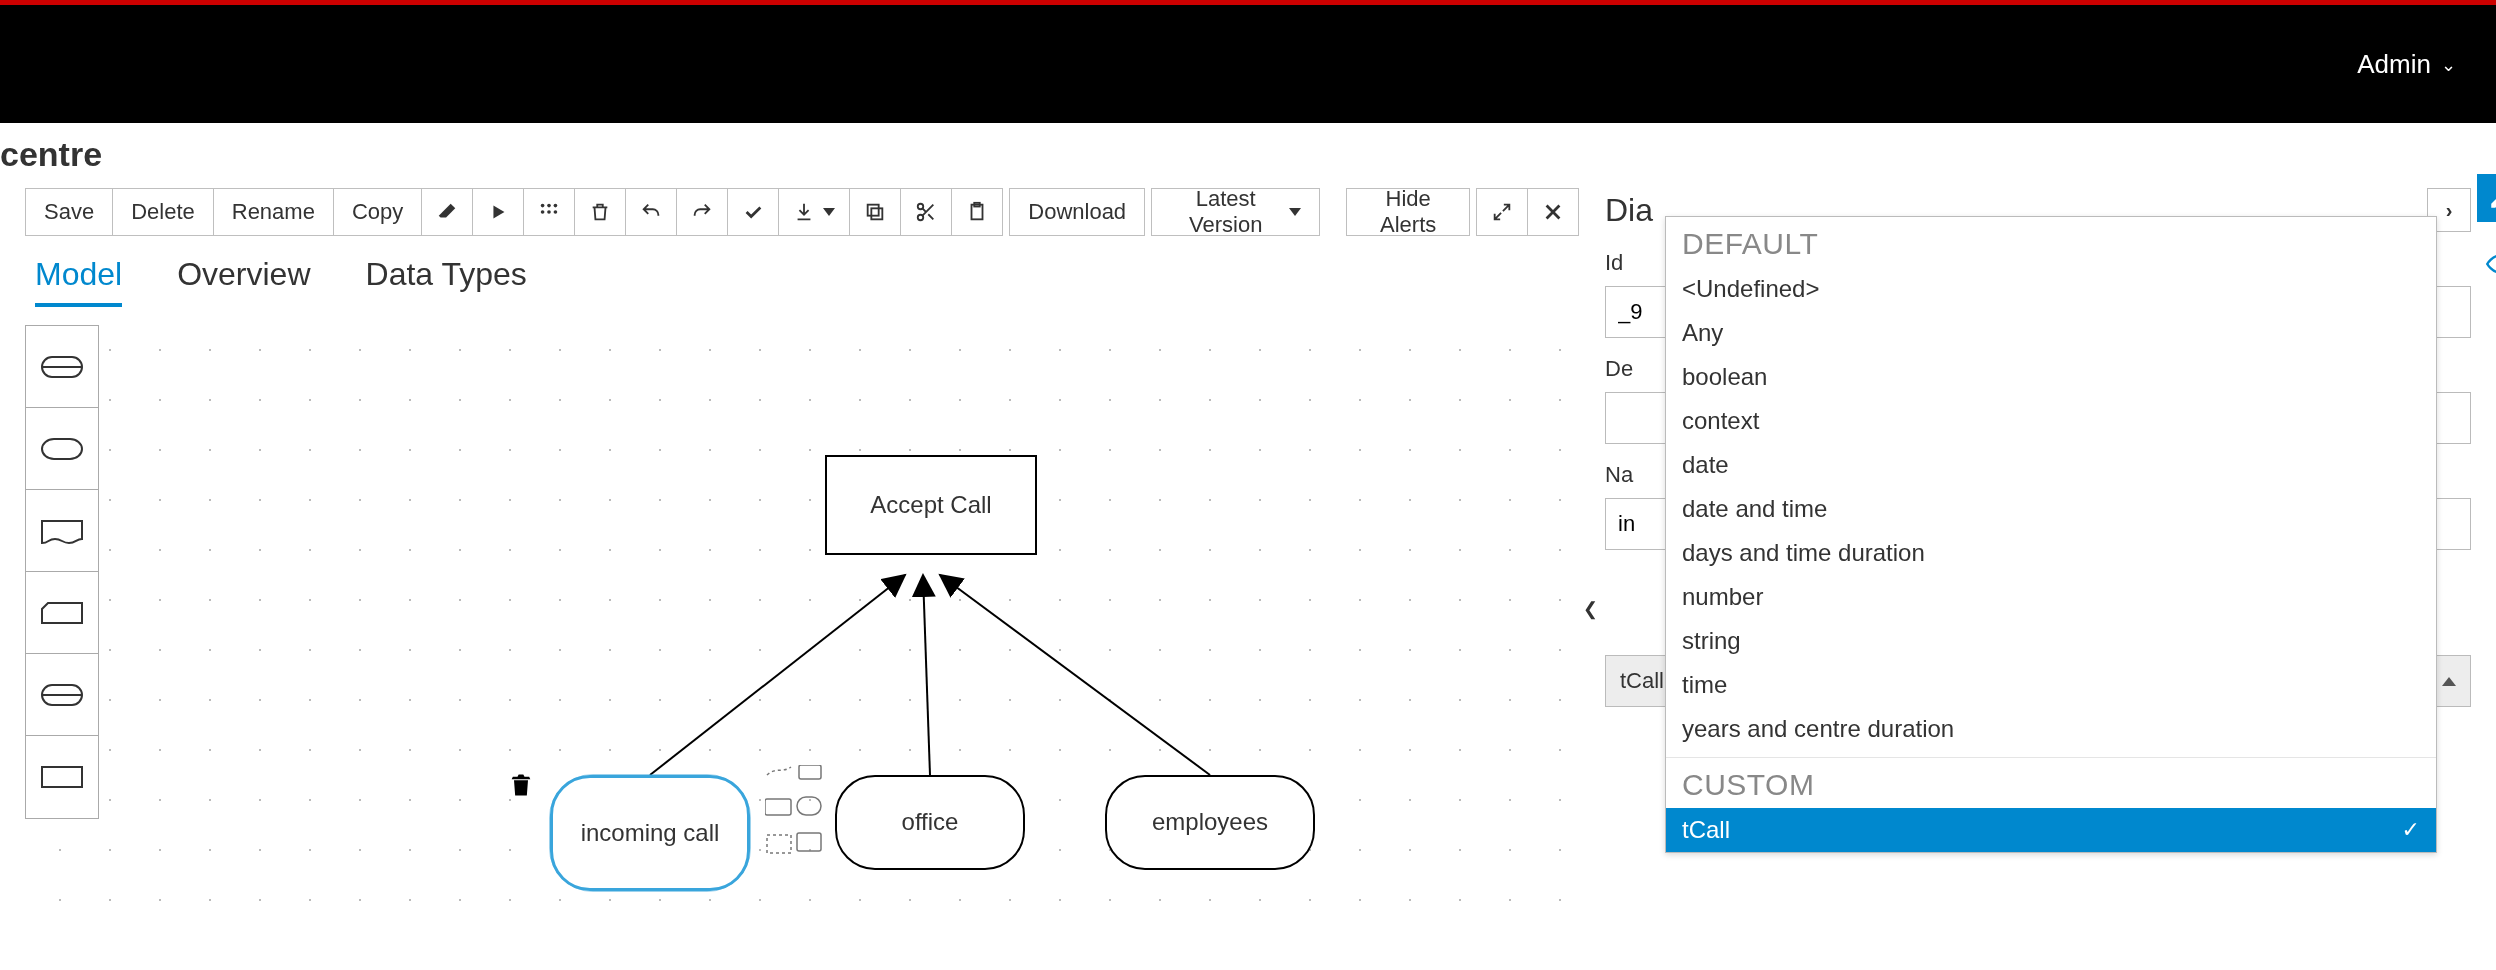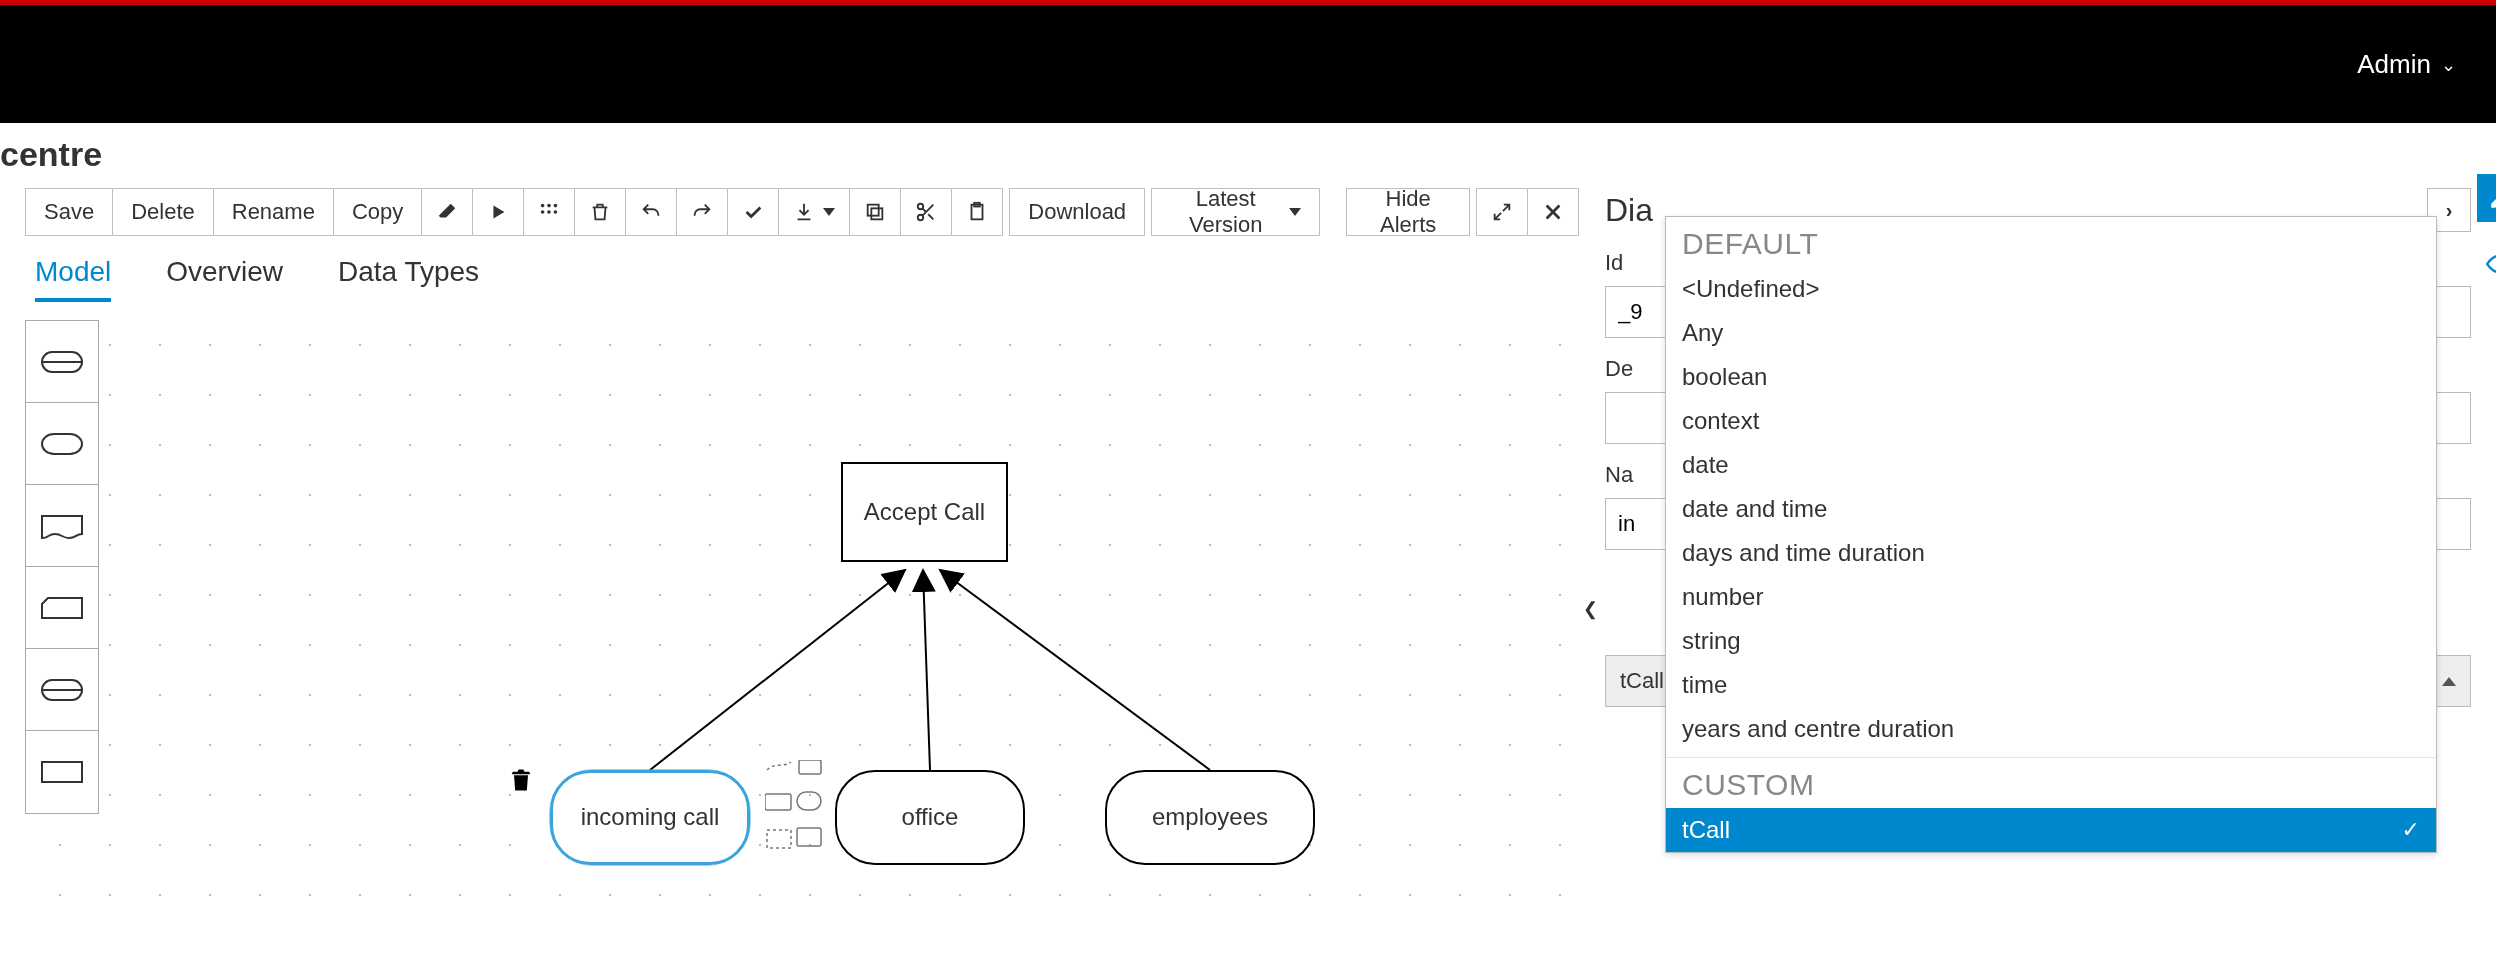--- a/index.html
+++ b/index.html
@@ -75,21 +75,21 @@
     border-right: 6px solid transparent;
     border-top: 8px solid #333;
     margin-left: 8px;
   }
 
   
   .tabs {
     display: flex;
     gap: 55px;
     padding-left: 10px;
-    font-size: 28px;
+    font-size: 32px;
     margin-bottom: 8px;
   }
   .tab { color: #333; cursor: pointer; padding-bottom: 10px; }
   .tab.active { color: #0088ce; border-bottom: 4px solid #0088ce; }
 
   
   .canvas-wrap {
     position: relative;
     height: 620px;
     background-image: radial-gradient(circle, #bbb 1.2px, transparent 1.2px);
@@ -108,40 +108,39 @@
     border-bottom: 1px solid #aaa;
     display: flex; align-items: center; justify-content: center;
     cursor: pointer;
   }
   .palette .pal-item:last-child { border-bottom: none; }
   .pal-item svg { width: 44px; height: 32px; }
 
   
   .decision {
     position: absolute;
-    left: 800px; top: 152px;
-    width: 167px; height: 100px;
+    left: 800px; top: 140px;
+    width: 212px; height: 100px;
     background: #fff;
     border: 2px solid #000;
     display: flex; align-items: center; justify-content: center;
     font-size: 24px;
-    margin-left: 16px;
   }
   .input-node {
     position: absolute;
     border: 2px solid #000;
     border-radius: 40px;
     background: #fff;
     display: flex; align-items: center; justify-content: center;
     text-align: center;
     font-size: 24px;
     line-height: 1.1;
   }
   .input-node.n1 {
-    left: 525px; top: 460px; width: 200px; height: 95px;
+    left: 525px; top: 460px; width: 200px; height: 116px;
     border-color: #39a5dc; border-width: 3px;
   }
   .input-node.n1::after {
     content: ""; position: absolute; inset: -4px;
     border: 1px solid rgba(57,165,220,.5);
     border-radius: 44px;
   }
   .input-node.n2 { left: 810px; top: 460px; width: 190px; height: 95px; }
   .input-node.n3 { left: 1080px; top: 460px; width: 210px; height: 95px; }
 

